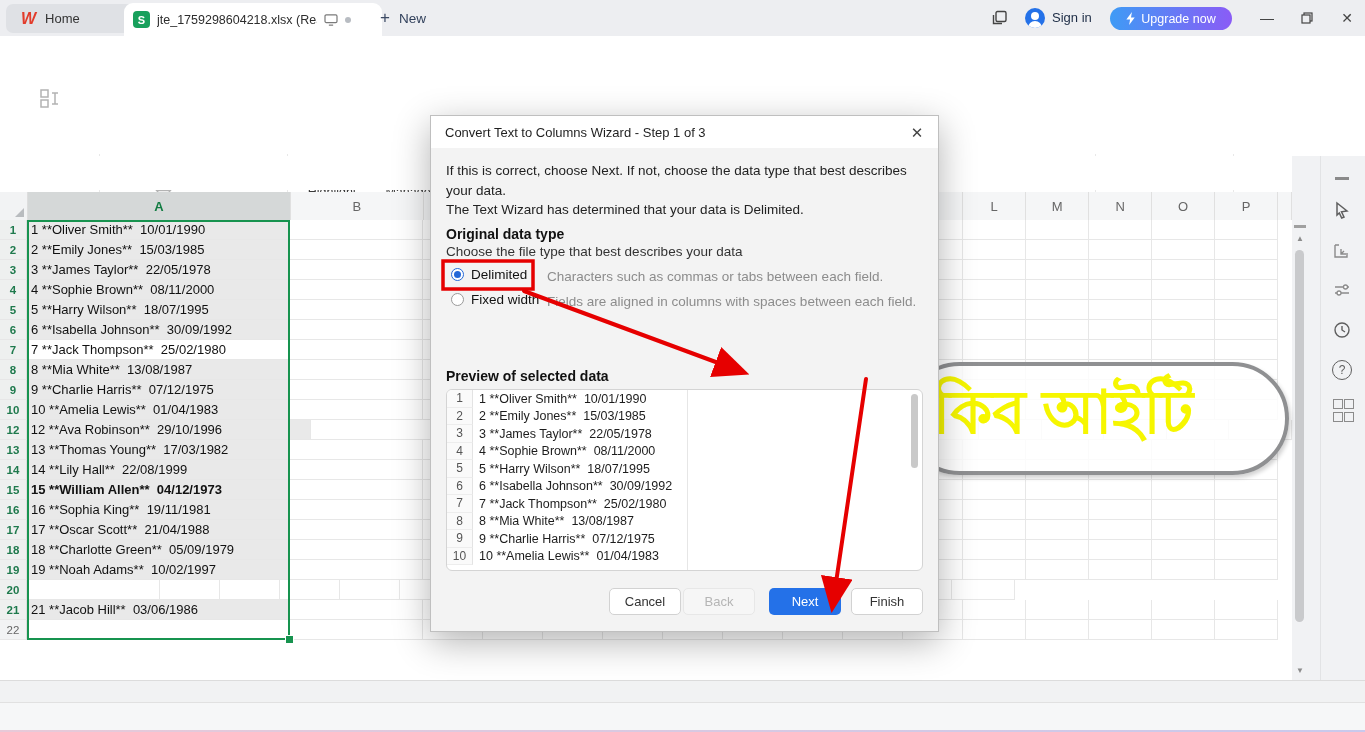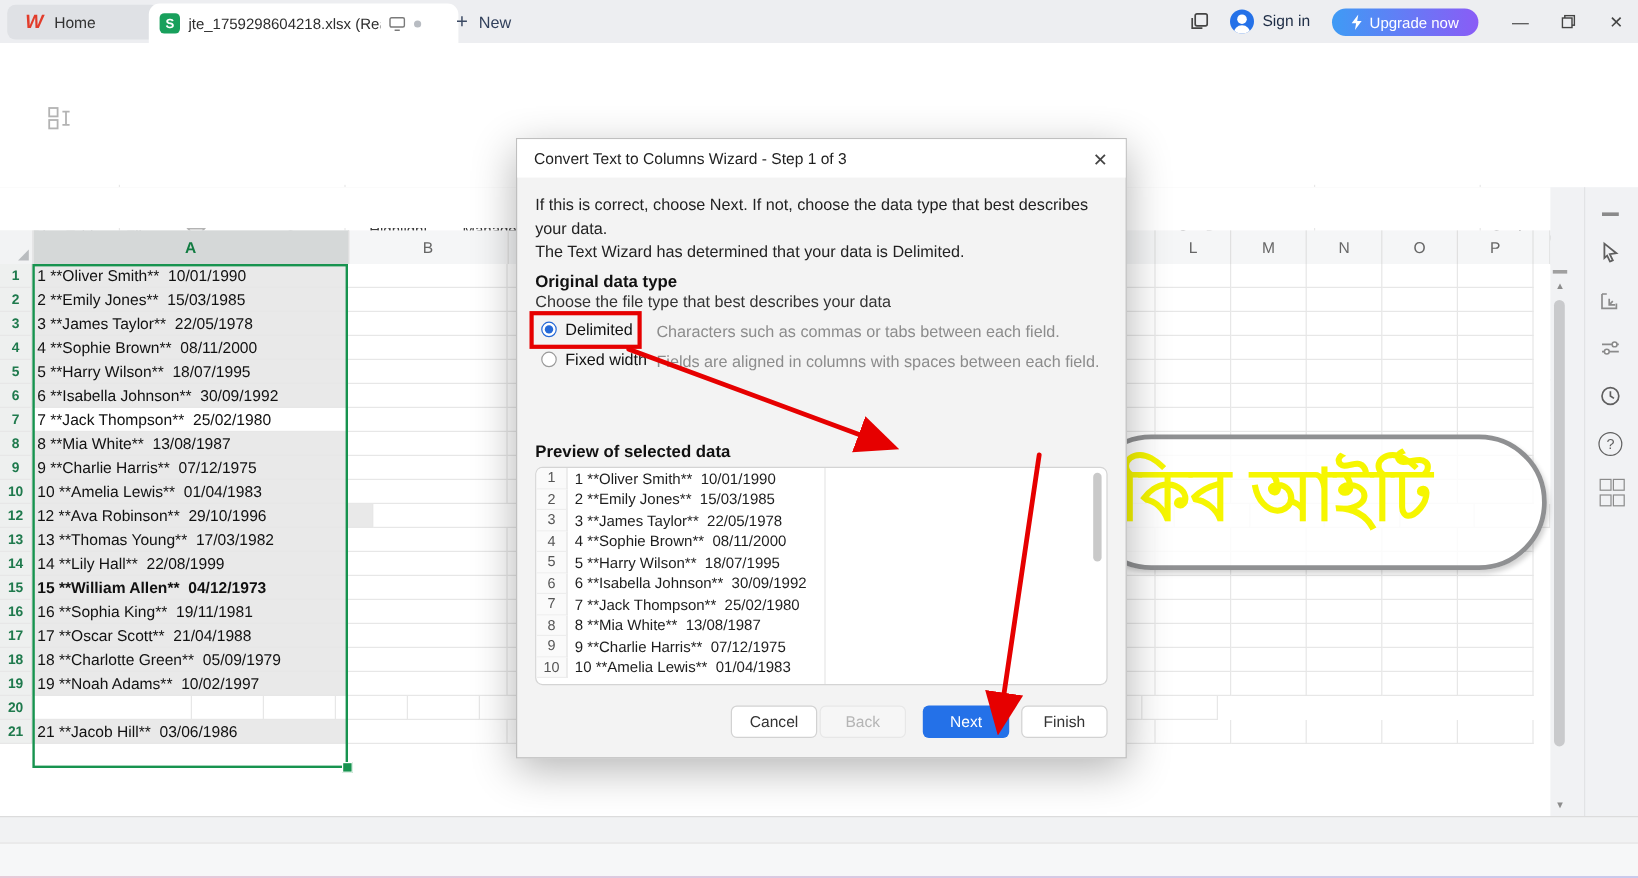--- a/index.html
+++ b/index.html
@@ -772,20 +772,39 @@
         <div class="gcell" style="width: 60px;"></div>
         <div class="gcell" style="width: 63px;"></div>
         <div class="gcell" style="width: 63px;"></div>
         <div class="gcell" style="width: 63px;"></div>
         <div class="gcell" style="width: 63px;"></div>
         <div class="gcell" style="width: 63px;"></div>
       </div>
       <div class="grow">
         <div class="rowhdr sel">21</div>
         <div class="gcell selbg" style="width: 263px;">21 **Jacob Hill**  03/06/1986</div>
+        <div class="gcell" style="width: 133px;"></div>
+        <div class="gcell" style="width: 60px;"></div>
+        <div class="gcell" style="width: 60px;"></div>
+        <div class="gcell" style="width: 60px;"></div>
+        <div class="gcell" style="width: 60px;"></div>
+        <div class="gcell" style="width: 60px;"></div>
+        <div class="gcell" style="width: 60px;"></div>
+        <div class="gcell" style="width: 60px;"></div>
+        <div class="gcell" style="width: 60px;"></div>
+        <div class="gcell" style="width: 60px;"></div>
+        <div class="gcell" style="width: 63px;"></div>
+        <div class="gcell" style="width: 63px;"></div>
+        <div class="gcell" style="width: 63px;"></div>
+        <div class="gcell" style="width: 63px;"></div>
+        <div class="gcell" style="width: 63px;"></div>
+      </div>
+      <div class="grow">
+        <div class="rowhdr">22</div>
+        <div class="gcell" style="width: 263px;"></div>
         <div class="gcell" style="width: 133px;"></div>
         <div class="gcell" style="width: 60px;"></div>
         <div class="gcell" style="width: 60px;"></div>
         <div class="gcell" style="width: 60px;"></div>
         <div class="gcell" style="width: 60px;"></div>
         <div class="gcell" style="width: 60px;"></div>
         <div class="gcell" style="width: 60px;"></div>
         <div class="gcell" style="width: 60px;"></div>
         <div class="gcell" style="width: 60px;"></div>
         <div class="gcell" style="width: 60px;"></div>

